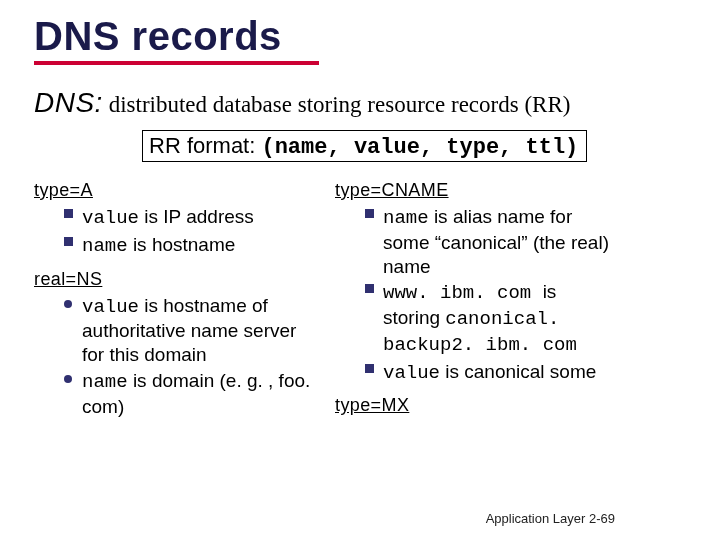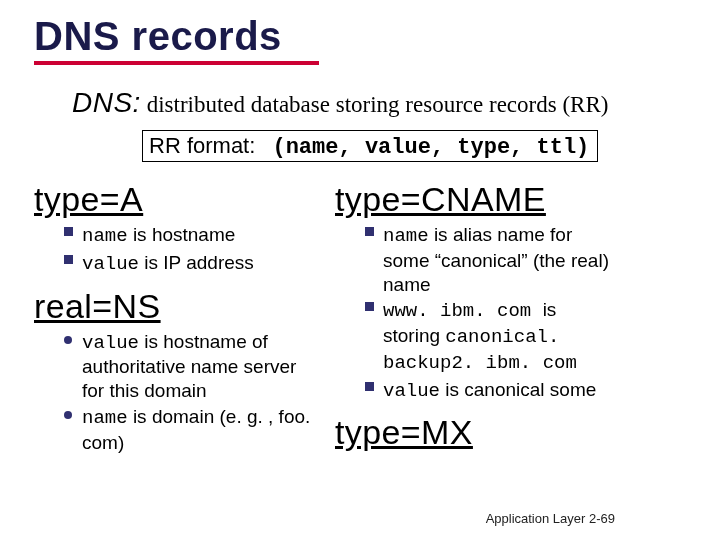--- a/index.html
+++ b/index.html
@@ -29,21 +29,20 @@
   .title-underline {
     height: 4px;
     background: #cc0033;
     width: 285px;
     margin-bottom: 22px;
   }
   .intro {
     font-size: 23px;
     color: #000;
     margin-bottom: 14px;
-    margin-left: 38px;
   }
   .intro .dns-lead {
     font-family: "Gill Sans", "Gill Sans MT", "Trebuchet MS", sans-serif;
     font-style: italic;
     font-size: 28px;
     letter-spacing: 0.5px;
   }
   .rr-row {
     text-align: left;
     padding-left: 108px;
@@ -55,32 +54,31 @@
     border: 1px solid #000;
     padding: 2px 8px 3px 6px;
     font-size: 22px;
   }
   .rr-label {
     font-family: "Gill Sans", "Gill Sans MT", "Trebuchet MS", sans-serif;
   }
   .mono {
     font-family: "Courier New", Courier, monospace;
     font-weight: 700;
-    margin-left: 11px;
   }
   .columns {
     display: flex;
     gap: 18px;
   }
   .col {
     flex: 1;
   }
   .type-head {
     font-family: "Gill Sans", "Gill Sans MT", "Trebuchet MS", sans-serif;
-    font-size: 34px;
+    font-size: 18px;
     text-decoration: underline;
     margin: 4px 0 4px 0;
     color: #000;
     letter-spacing: 0.4px;
   }
   ul.bullets {
     list-style: none;
     margin: 0 0 10px 0;
     padding: 0 0 0 30px;
   }
@@ -137,25 +135,25 @@
   </div>
 
   <div class="columns">
 
     <div class="col">
 
       <div class="type-head">type=A</div>
       <ul class="bullets">
         <li>
           <span class="bullet-mark"></span>
-          <span class="mono-inline">name</span><span> is hostname</span>
+          <span class="mono-inline">value</span><span> is IP address</span>
         </li>
         <li>
           <span class="bullet-mark"></span>
-          <span class="mono-inline">value</span><span> is IP address</span>
+          <span class="mono-inline">name</span><span> is hostname</span>
         </li>
       </ul>
 
       <div class="type-head">real=NS</div>
       <ul class="bullets">
         <li>
           <span class="bullet-mark round"></span>
           <span class="mono-inline">value</span><span> is hostname of authoritative name server for this domain</span>
         </li>
         <li>

